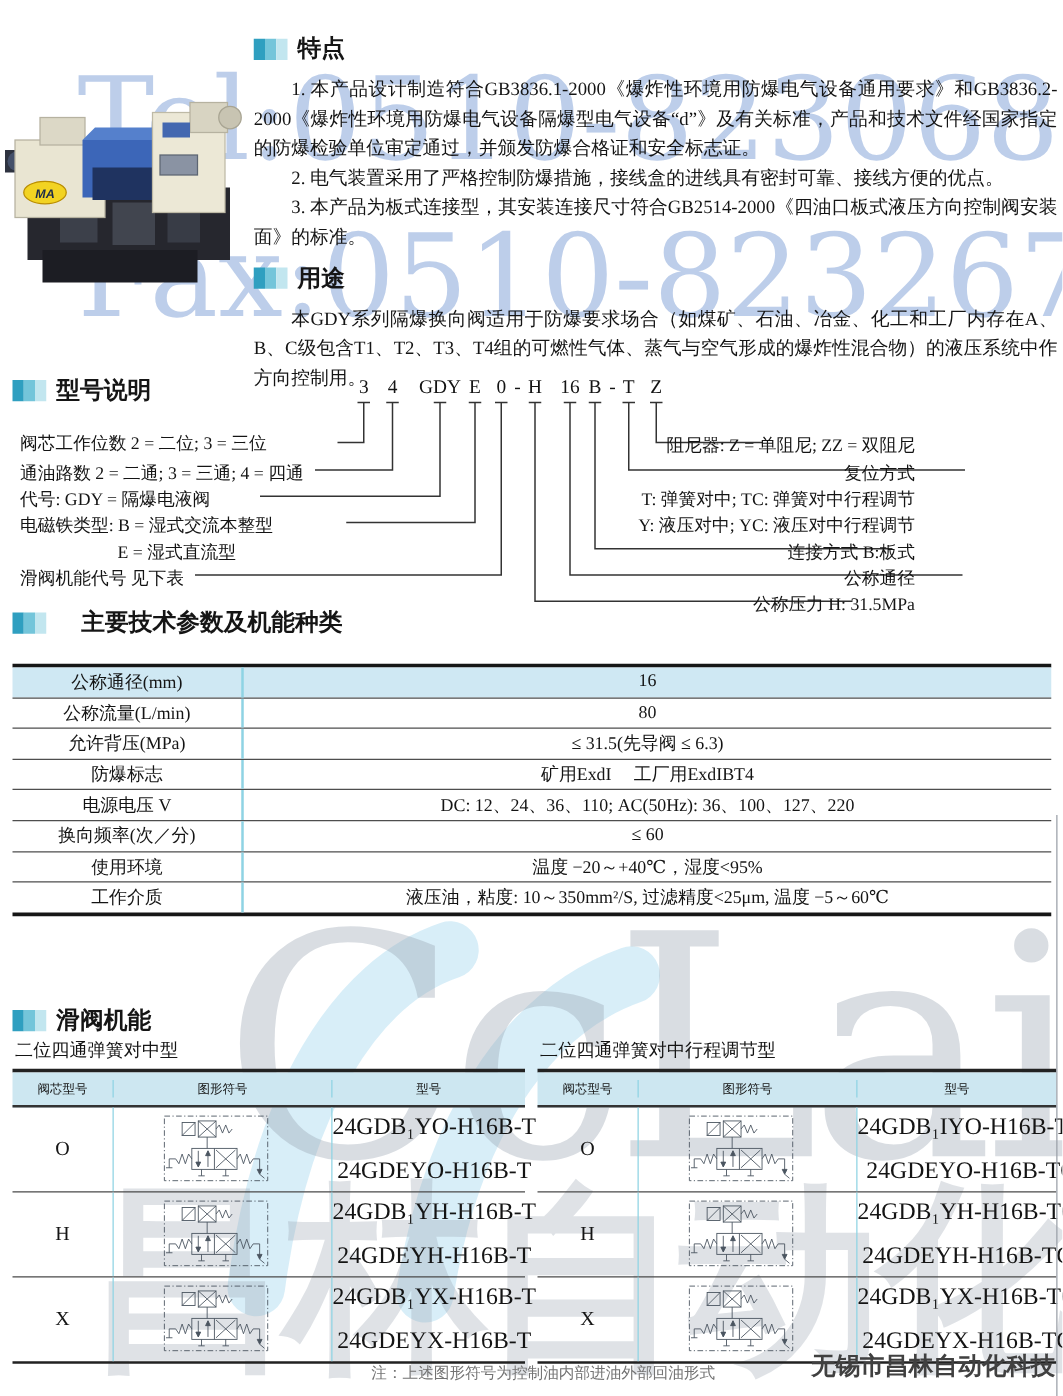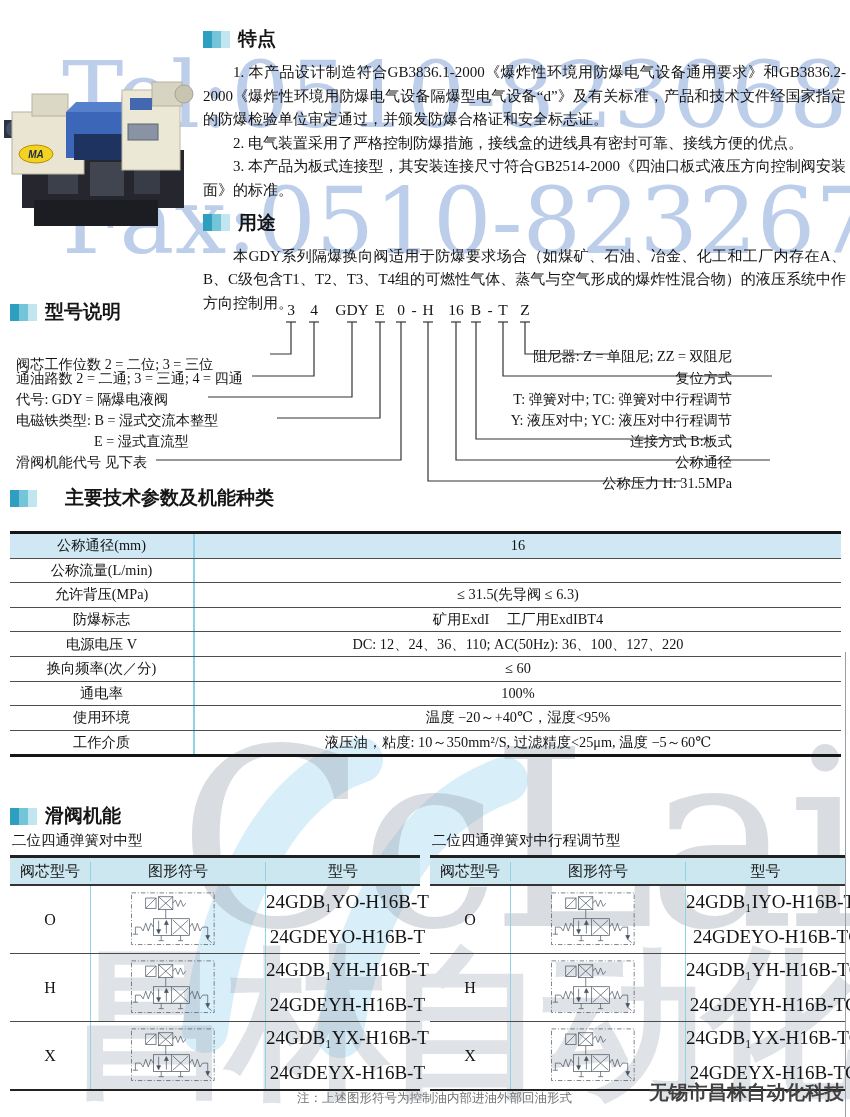--- a/index.html
+++ b/index.html
@@ -37,21 +37,21 @@
   .prow{display:flex;height:23.6px;align-items:center;border-top:1px solid #4e4e4e;font-size:14.3px;}
   .prow:first-child{border-top:none;}
   .prow .pl{width:183px;flex:none;text-align:center;border-right:2px solid #8fd3e4;align-self:stretch;
             display:flex;align-items:center;justify-content:center;}
   .prow .pv{flex:1;text-align:center;}
   .prow.hl{background:#cfe8f3;}
   
   .subtl{position:absolute;font-size:14.5px;white-space:nowrap;}
   .sptable{position:absolute;border-top:3px solid #222;border-bottom:2.5px solid #222;}
   .sphead{display:flex;height:26px;background:#cde7f1;border-bottom:2px solid #333;
-          align-items:center;font-size:15px;}
+          align-items:center;font-size:10px;}
   .sprow{display:flex;height:67px;border-bottom:1px solid #4a4a4a;align-items:stretch;}
   .sprow:last-child{border-bottom:none;}
   .c1{width:80px;flex:none;display:flex;align-items:center;justify-content:center;border-right:1.5px solid #8fd3e4;}
   .c2{width:174px;flex:none;display:flex;align-items:center;justify-content:center;border-right:1.5px solid #8fd3e4;}
   .c3{flex:1;display:flex;flex-direction:column;align-items:center;justify-content:center;gap:13px;}
   .code-cell{font-size:16px;}
   .model-no{font-size:19px;white-space:nowrap;}
   .valve-sym{width:142px;height:62px;}
   
   #note{position:absolute;left:297px;top:1090px;font-size:12.5px;white-space:nowrap;color:#737373;}
@@ -194,21 +194,21 @@
         <polyline points="277,121 380,121 380,25"></polyline>
         <polyline points="156,163 401,163 401,25"></polyline>
         <polyline points="428,25 428,184 682,184"></polyline>
         <polyline points="456,25 456,163 770,163"></polyline>
         <polyline points="476,25 476,142 714,142"></polyline>
         <polyline points="503,25 503,79 772,79"></polyline>
         <polyline points="525,25 525,57 610,57"></polyline>
       </g>
     </svg>
 
-    <div class="lbl" style="left:16px;top:58px;">阀芯工作位数  2 = 二位;  3 = 三位</div>
+    <div class="lbl" style="left:16px;top:48px;">阀芯工作位数  2 = 二位;  3 = 三位</div>
     <div class="lbl" style="left:16px;top:72px;">通油路数 2 = 二通;  3 = 三通;  4 = 四通</div>
     <div class="lbl" style="left:16px;top:93px;">代号:  GDY = 隔爆电液阀</div>
     <div class="lbl" style="left:16px;top:114px;">电磁铁类型:  B = 湿式交流本整型</div>
     <div class="lbl" style="left:94px;top:135px;">E = 湿式直流型</div>
     <div class="lbl" style="left:16px;top:156px;">滑阀机能代号  见下表</div>
 
     <div class="lbl" style="right:8px;top:50px;">阻尼器:  Z = 单阻尼;   ZZ = 双阻尼</div>
     <div class="lbl" style="right:8px;top:72px;">复位方式</div>
     <div class="lbl" style="right:8px;top:93px;">T:  弹簧对中;  TC:  弹簧对中行程调节</div>
     <div class="lbl" style="right:8px;top:114px;">Y:  液压对中;  YC:  液压对中行程调节</div>
@@ -226,40 +226,37 @@
     <span class="sec-title">主要技术参数及机能种类</span>
   </div>
 
   <div id="params">
     <div class="prow hl">
         <div class="pl">公称通径(mm)</div>
         <div class="pv">16</div>
       </div>
     <div class="prow">
         <div class="pl">公称流量(L/min)</div>
+        <div class="pv">80</div>
       </div>
     <div class="prow">
         <div class="pl">允许背压(MPa)</div>
         <div class="pv">≤ 31.5(先导阀 ≤ 6.3)</div>
       </div>
     <div class="prow">
         <div class="pl">防爆标志</div>
         <div class="pv">矿用ExdI　 工厂用ExdIBT4</div>
       </div>
     <div class="prow">
         <div class="pl">电源电压 V</div>
         <div class="pv">DC:  12、24、36、110;  AC(50Hz):  36、100、127、220</div>
       </div>
     <div class="prow">
         <div class="pl">换向频率(次／分)</div>
         <div class="pv">≤ 60</div>
-      </div>
-    <div class="prow">
-        <div class="pl">通电率</div>
-        <div class="pv">100%</div>
       </div>
     <div class="prow">
         <div class="pl">使用环境</div>
         <div class="pv">温度 −20～+40℃，湿度&lt;95%</div>
       </div>
     <div class="prow">
         <div class="pl">工作介质</div>
         <div class="pv">液压油，粘度:  10～350mm²/S, 过滤精度&lt;25μm, 温度 −5～60℃</div>
       </div>
   </div>

